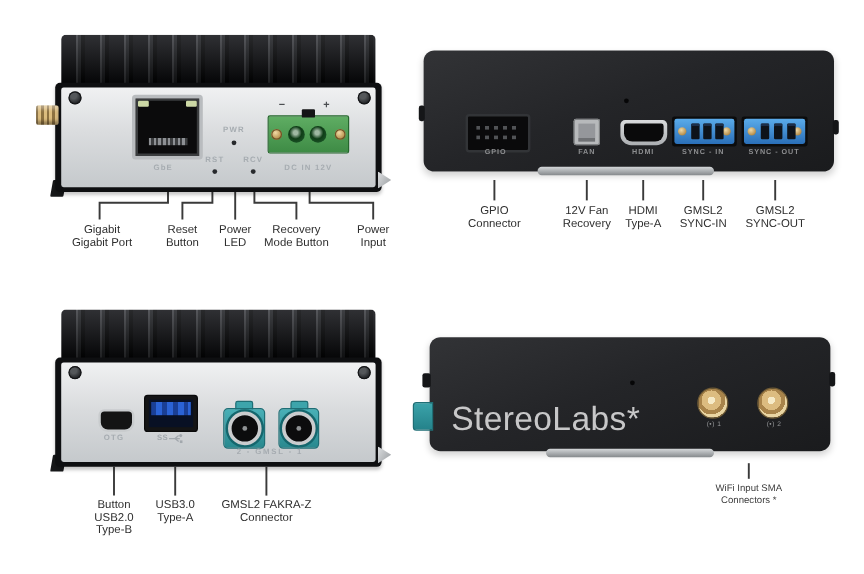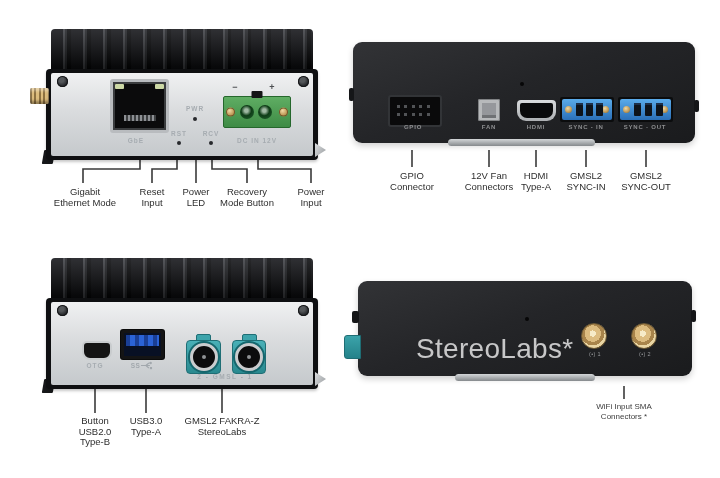--- a/index.html
+++ b/index.html
@@ -90,21 +90,21 @@
     background:linear-gradient(180deg,#49b0b7,#29898f);}
   .fakra-tab{position:absolute;border-radius:2px 2px 0 0;background:#3da4ab;border:1px solid #1f6e75;}
   .fakra-ring{position:absolute;width:22px;height:22px;border-radius:50%;background:#0c0c0d;
     border:3px solid #caccce;box-shadow:0 0 0 2px #15666d;}
   .fakra-pin{position:absolute;left:50%;top:50%;transform:translate(-50%,-50%);
     width:4px;height:4px;border-radius:50%;background:#8f9294;}
   .ssicon{position:absolute;transform:translateX(-50%);display:flex;align-items:center;gap:1px;
     color:#a2a8ad;font-size:6.5px;font-weight:700;letter-spacing:.3px;}
 
   
-  .wordmark{position:absolute;font-size:28px;font-weight:500;letter-spacing:.3px;color:#c7c7c8;line-height:1;margin-left:40px;}
+  .wordmark{position:absolute;font-size:28px;font-weight:500;letter-spacing:.3px;color:#c7c7c8;line-height:1;}
   .smac{position:absolute;width:24px;height:24px;border-radius:50%;border:1px solid #6e5a35;
     background:radial-gradient(circle at 45% 40%,#f6ebc8 0 16%,#dcbc80 16% 42%,#a8844b 42% 60%,#e9d5a3 60% 74%,#8a6f42 74% 100%);}
   .ant{position:absolute;transform:translateX(-50%);font-size:5.5px;color:#97999b;letter-spacing:.4px;white-space:nowrap;}
   .fakra-side{position:absolute;border-radius:3px 0 0 3px;border:1px solid #1f6e75;
     background:linear-gradient(180deg,#3ba3aa,#24828a);}
 </style>
 </head>
 <body>
 
 <div class="canvas">
@@ -162,23 +162,23 @@
       <div class="ttab"></div>
       <div class="gold" style="left:2px;"></div>
       <div class="gold" style="right:2px;"></div>
       <div class="clamp" style="left:16px;"></div>
       <div class="clamp" style="left:34px;"></div>
     </div>
     <span class="plabel" style="left:211px;top:108px;">DC IN  12V</span>
   </div>
 
   <div class="co" style="left:85px;top:187px;">Gigabit
-Ethernet Mode</div>
+Gigabit Port</div>
   <div class="co" style="left:152px;top:187px;">Reset
-Input</div>
+Button</div>
   <div class="co" style="left:196px;top:187px;">Power
 LED</div>
   <div class="co" style="left:247px;top:187px;">Recovery
 Mode Button</div>
   <div class="co" style="left:311px;top:187px;">Power
 Input</div>
 
   <div class="devside" style="left:353px;top:42px;width:342px;height:101px;">
     <div class="nub" style="left:-4px;top:46px;width:5px;height:13px;"></div>
     <div class="nub" style="right:-4px;top:58px;width:5px;height:12px;"></div>
@@ -219,21 +219,21 @@
       <div class="slot" style="left:38px;"></div>
     </div>
     <span class="plabel dark" style="left:292px;top:82px;">SYNC - OUT</span>
 
     <div class="rail" style="left:95px;top:97px;width:147px;"></div>
   </div>
 
   <div class="co" style="left:412px;top:171px;">GPIO
 Connector</div>
   <div class="co" style="left:489px;top:171px;">12V Fan
-Connectors</div>
+Recovery</div>
   <div class="co" style="left:536px;top:171px;">HDMI
 Type-A</div>
   <div class="co" style="left:586px;top:171px;">GMSL2
 SYNC-IN</div>
   <div class="co" style="left:646px;top:171px;">GMSL2
 SYNC-OUT</div>
 
   <div class="devfront" style="left:46px;top:258px;">
     <div class="fins"></div>
     <div class="tabL"></div>
@@ -274,21 +274,21 @@
     </div>
     <span class="plabel" style="left:179px;top:115px;letter-spacing:1.5px;">2 - GMSL - 1</span>
   </div>
 
   <div class="co" style="left:95px;top:416px;">Button
 USB2.0
 Type-B</div>
   <div class="co" style="left:146px;top:416px;">USB3.0
 Type-A</div>
   <div class="co" style="left:222px;top:416px;">GMSL2 FAKRA-Z
-StereoLabs</div>
+Connector</div>
 
   <div class="devside" style="left:358px;top:281px;width:334px;height:95px;">
     <div class="nub" style="left:-6px;top:30px;width:7px;height:12px;"></div>
     <div class="nub" style="right:-4px;top:29px;width:5px;height:12px;"></div>
     <div class="fakra-side" style="left:-14px;top:54px;width:15px;height:22px;"></div>
     <div class="hole" style="left:167px;top:36px;"></div>
 
     <div class="wordmark" style="left:18px;top:54px;">StereoLabs*</div>
 
     <div class="smac" style="left:223px;top:42px;"></div>

